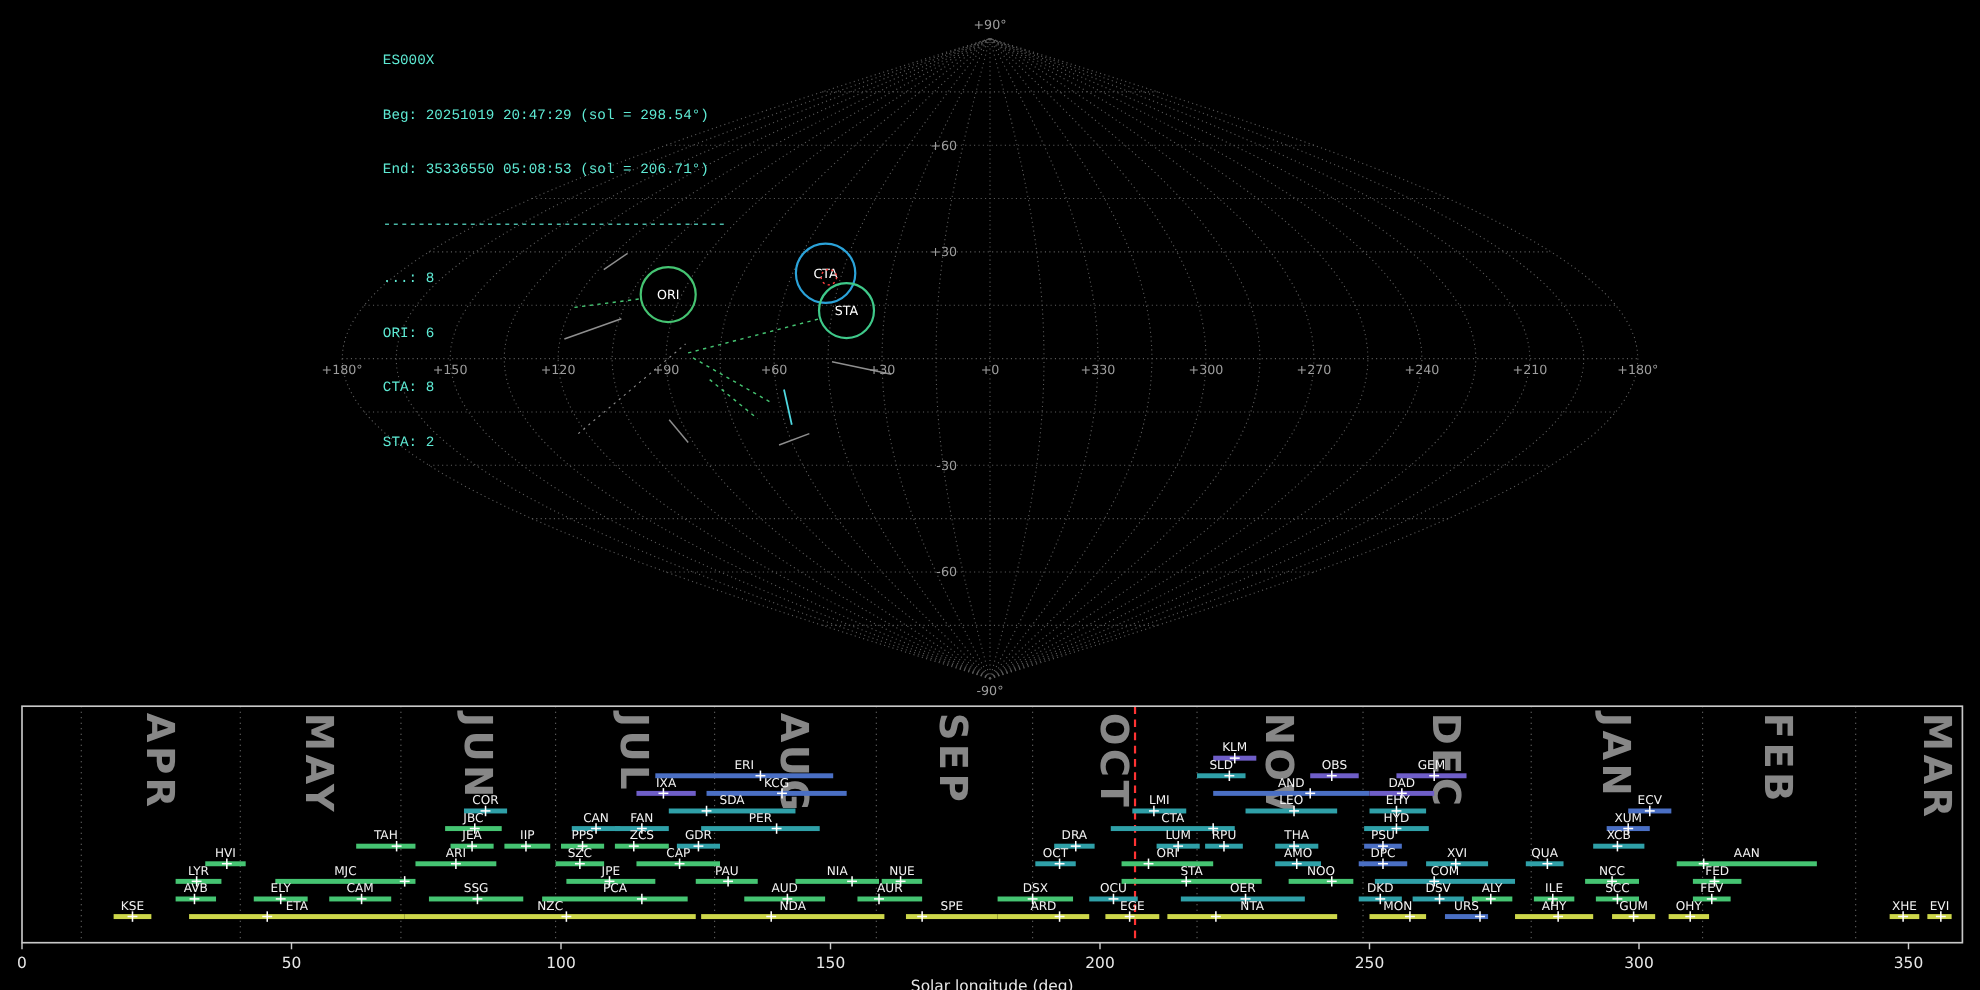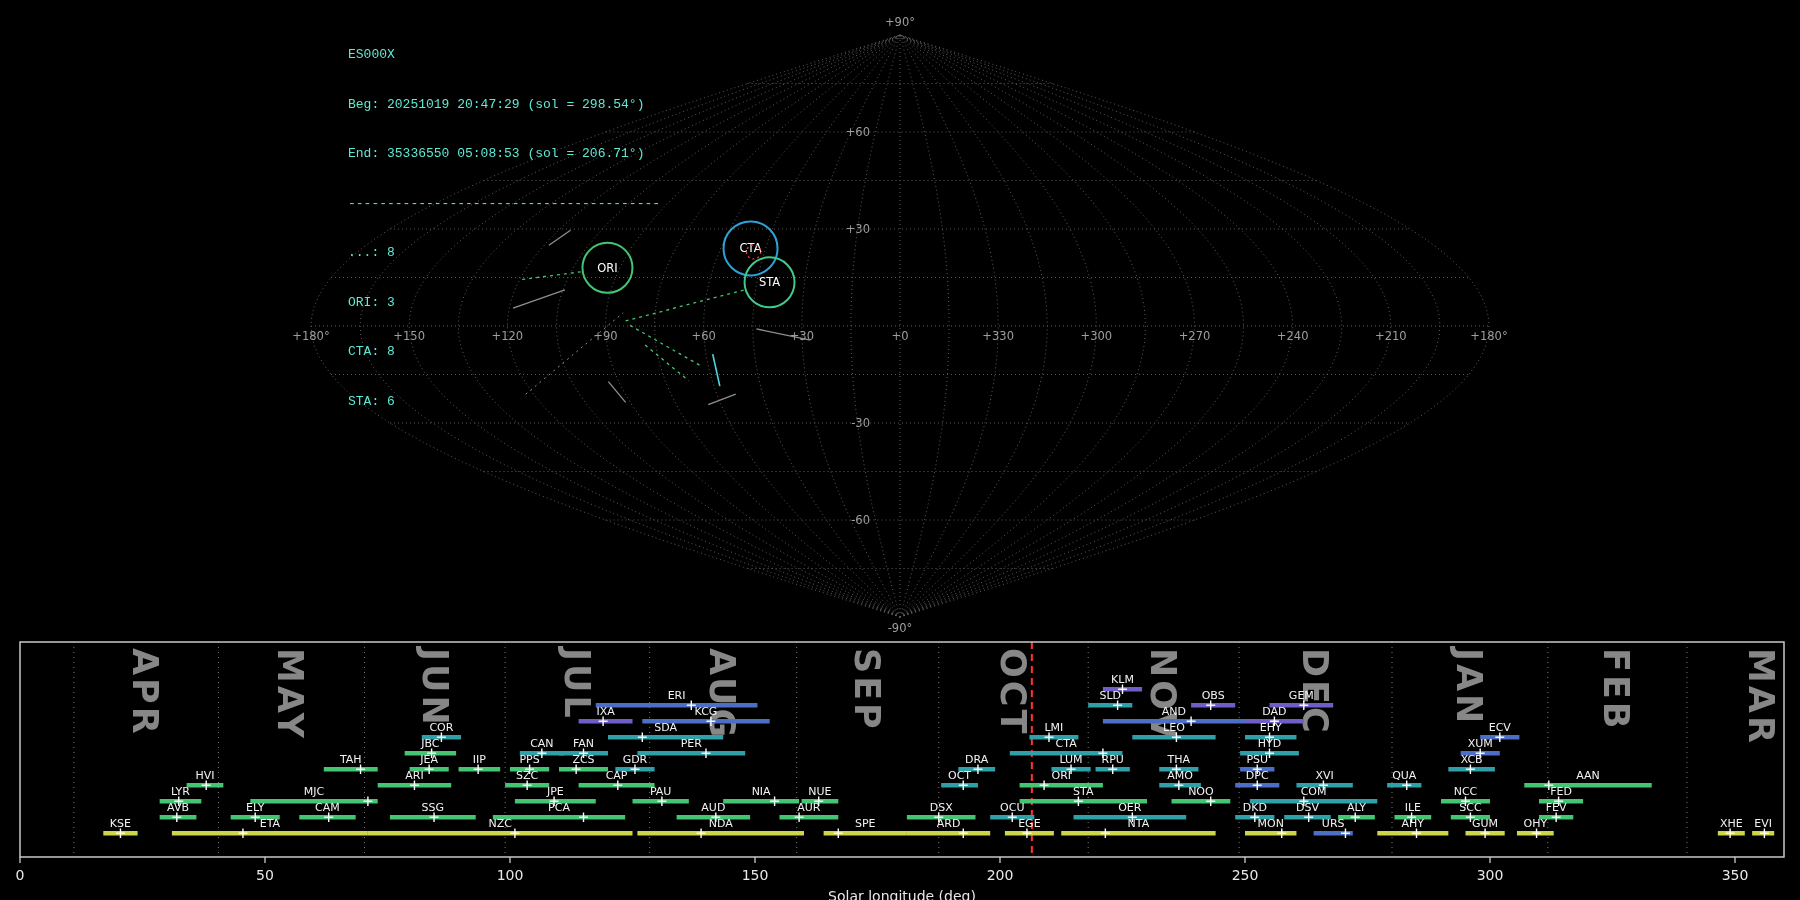--- a/index.html
+++ b/index.html
@@ -94,23 +94,23 @@
         <text x="870" y="524" text-anchor="end">-60</text>
         <text x="900" y="632">-90°</text>
       </g>
     </svg>
   <div class="header-block">
     <div>ES000X</div>
     <div>Beg: 20251019 20:47:29 (sol = 298.54°)</div>
     <div>End: 35336550 05:08:53 (sol = 206.71°)</div>
     <div>----------------------------------------</div>
     <div>...: 8</div>
-    <div>ORI: 3</div>
+    <div>ORI: 6</div>
     <div>CTA: 8</div>
-    <div>STA: 6</div>
+    <div>STA: 2</div>
   </div>
 </div>
 
 <div class="timeline">
   <svg id="timeline-svg" width="1800" height="260">
       <line x1="73.9" y1="2" x2="73.9" y2="217" stroke="#9a9a9a" stroke-width="1" stroke-dasharray="1 4" opacity="0.8"></line>
       <text x="0" y="0" fill="#969696" font-size="35" font-weight="bold" letter-spacing="3" text-anchor="start" opacity="0.9" transform="translate(133.42000000000002,8) rotate(90)">APR</text>
       <line x1="218.45000000000002" y1="2" x2="218.45000000000002" y2="217" stroke="#9a9a9a" stroke-width="1" stroke-dasharray="1 4" opacity="0.8"></line>
       <text x="0" y="0" fill="#969696" font-size="35" font-weight="bold" letter-spacing="3" text-anchor="start" opacity="0.9" transform="translate(278.46,8) rotate(90)">MAY</text>
       <line x1="364.46999999999997" y1="2" x2="364.46999999999997" y2="217" stroke="#9a9a9a" stroke-width="1" stroke-dasharray="1 4" opacity="0.8"></line>

